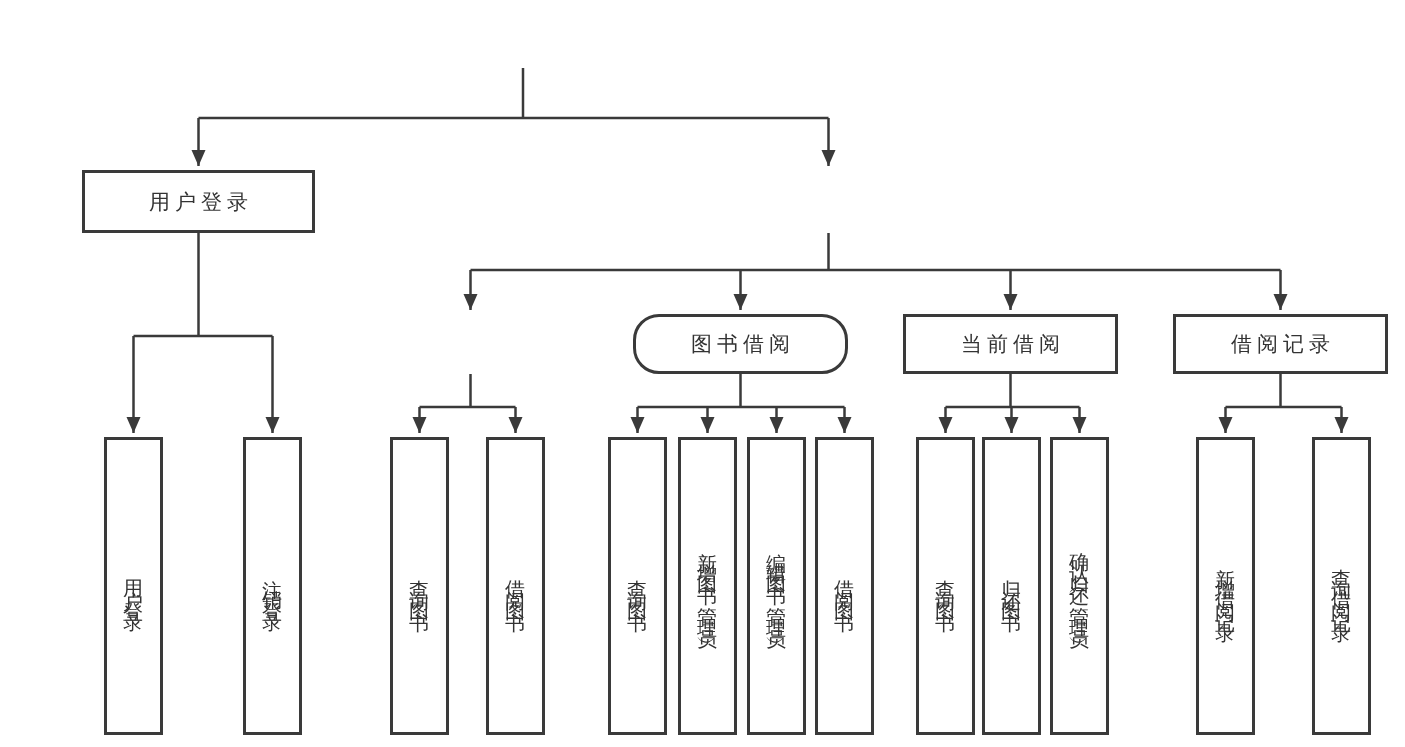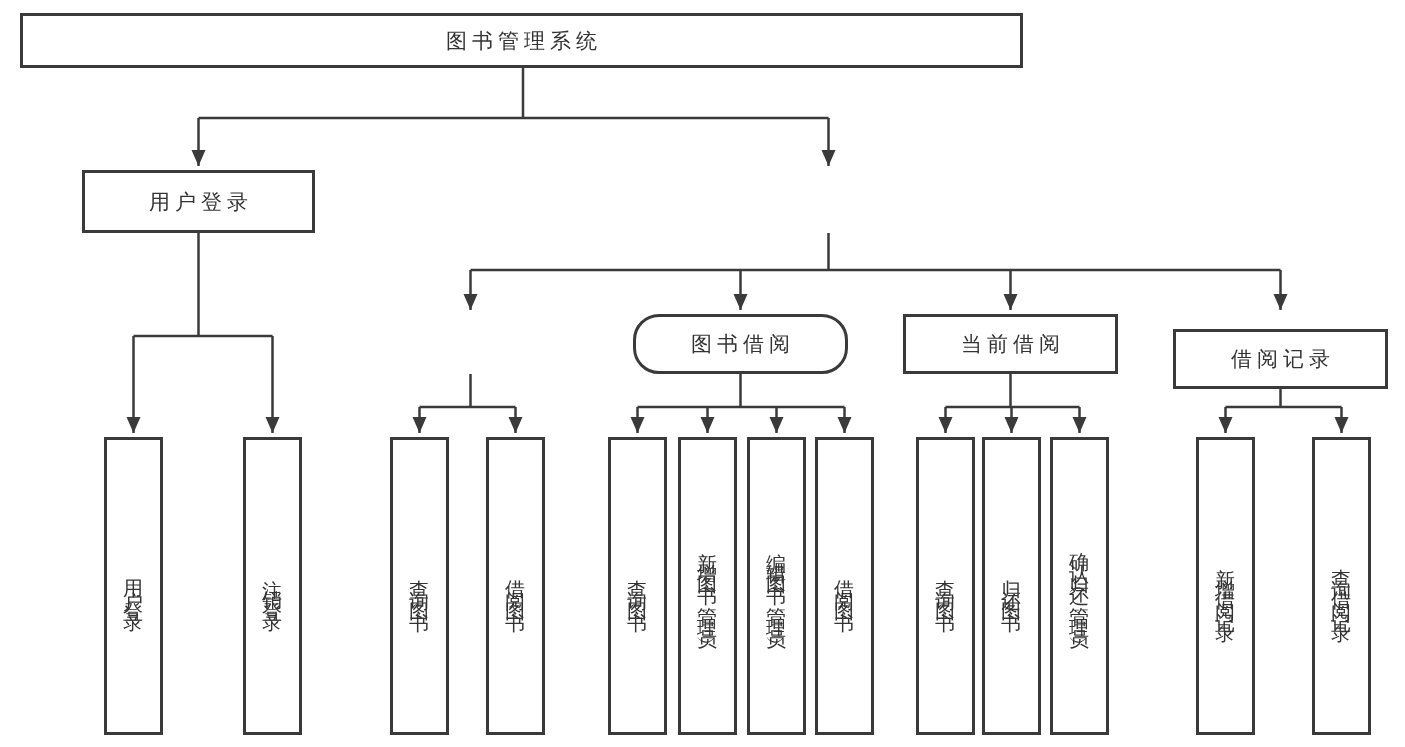--- a/index.html
+++ b/index.html
@@ -108,27 +108,26 @@
       <path d="M1011.5,407 V433" marker-end="url(#arrow)"></path>
       <path d="M1079.5,407 V433" marker-end="url(#arrow)"></path>
 
       <path d="M1280.5,374 V407"></path>
       <path d="M1225.5,407 H1341.5"></path>
       <path d="M1225.5,407 V433" marker-end="url(#arrow)"></path>
       <path d="M1341.5,407 V433" marker-end="url(#arrow)"></path>
     </g>
   </svg>
 
-  <div class="box h-box" style="left:20px; top:13px; width:1003px; height:55px;">图书管理系统</div>
 
   <div class="box h-box" style="left:82px; top:170px; width:233px; height:63px;">用户登录</div>
 
   <div class="box h-box" style="left:633px; top:314px; width:215px; height:60px;border-radius:26px;">图书借阅</div>
   <div class="box h-box" style="left:903px; top:314px; width:215px; height:60px;">当前借阅</div>
-  <div class="box h-box" style="left:1173px; top:329px; width:215px; height:60px;">借阅记录</div>
+  <div class="box h-box" style="left:1173px; top:314px; width:215px; height:60px;">借阅记录</div>
 
   <div class="box leaf" style="left:104px; top:437px; width:59px; height:298px;">
     <span class="vtext">用户登录</span>
   </div>
   <div class="box leaf" style="left:243px; top:437px; width:59px; height:298px;">
     <span class="vtext">注销登录</span>
   </div>
 
   <div class="box leaf" style="left:390px; top:437px; width:59px; height:298px;">
     <span class="vtext">查询图书</span>

